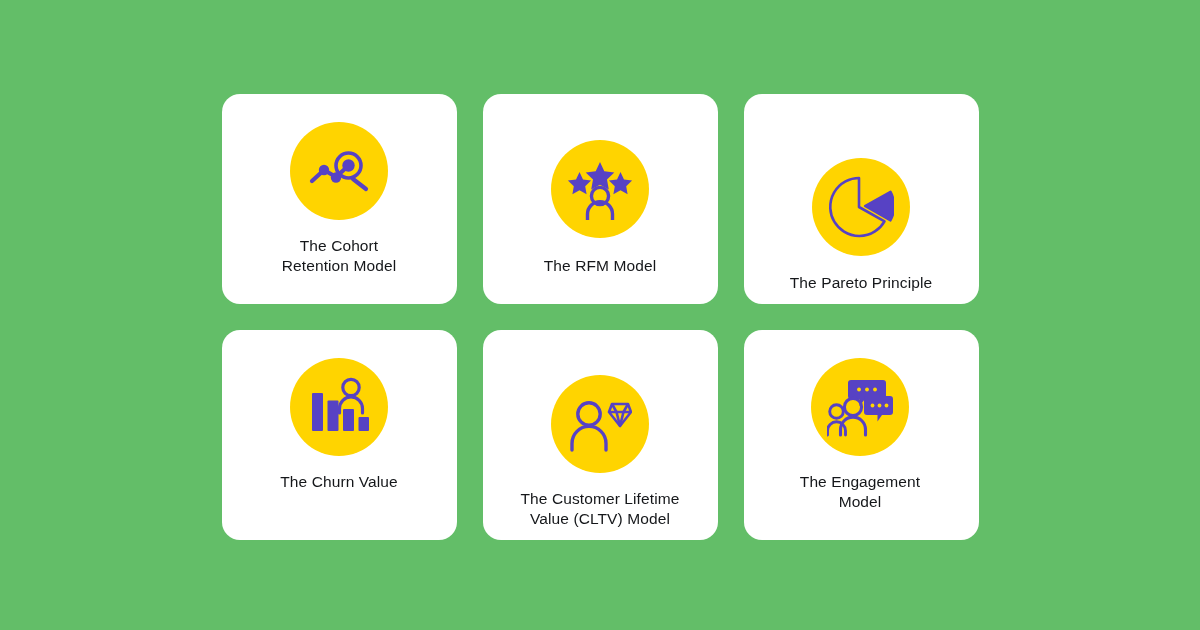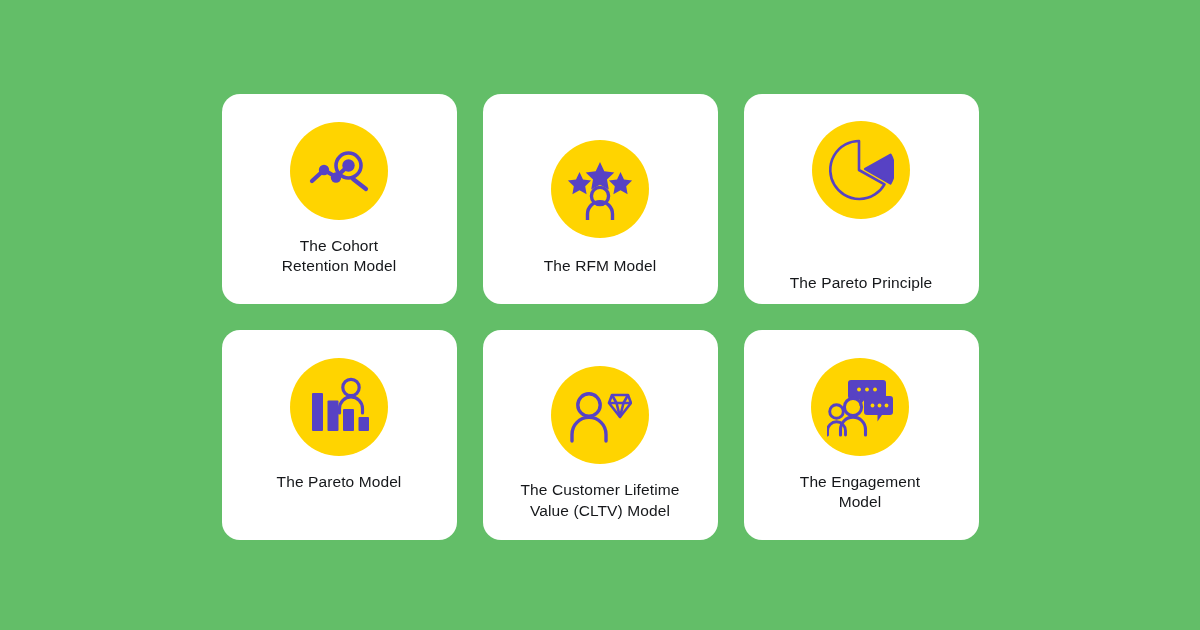--- a/index.html
+++ b/index.html
@@ -43,23 +43,23 @@
     flex-direction: column;
     align-items: center;
     justify-content: center;
     box-sizing: border-box;
     padding: 10px 12px;
     overflow: hidden;
   }
   
   .card.r1c1 { justify-content: flex-start; padding-top: 28px; }
   .card.r1c2 { justify-content: center; padding-top: 30px; }
-  .card.r1c3 { justify-content: space-between; padding-top: 27px; }
+  .card.r1c3 { justify-content: flex-end; padding-top: 27px; }
   .card.r2c1 { justify-content: flex-start; padding-top: 28px; }
-  .card.r2c2 { justify-content: center; padding-top: 28px; }
+  .card.r2c2 { justify-content: flex-end; padding-top: 28px; }
   .card.r2c3 { justify-content: flex-start; padding-top: 28px; padding-left: 10px; }
 
   .badge {
     width: 98px;
     height: 98px;
     border-radius: 50%;
     background: #ffd400;
     display: flex;
     align-items: center;
     justify-content: center;
@@ -138,21 +138,21 @@
             <path d="M31.5 37 v-4.6 a11.5 11.5 0 0 1 23 0 V37"></path>
           </g>
           <g fill="#5742c4">
             <rect x="4" y="17" width="11" height="38" rx="1"></rect>
             <rect x="19.5" y="24.5" width="11" height="30.5" rx="1"></rect>
             <rect x="35" y="33" width="11" height="22" rx="1"></rect>
             <rect x="50.5" y="41" width="10.5" height="14" rx="1"></rect>
           </g>
         </svg>
       </div>
-      <div class="card-label">The Pareto Model</div>
+      <div class="card-label">The Churn Value</div>
     </div>
 
     <div class="card r2c2">
       <div class="badge">
         <svg width="64" height="58" viewBox="0 0 64 58">
           <g fill="none" stroke="#5742c4" stroke-width="3.4" stroke-linecap="round">
             <circle cx="21" cy="19" r="11.2"></circle>
             <path d="M4 55 v-6.6 a17 17 0 0 1 34 0 V55"></path>
           </g>
           <g fill="none" stroke="#5742c4" stroke-width="2.6" stroke-linejoin="round">

